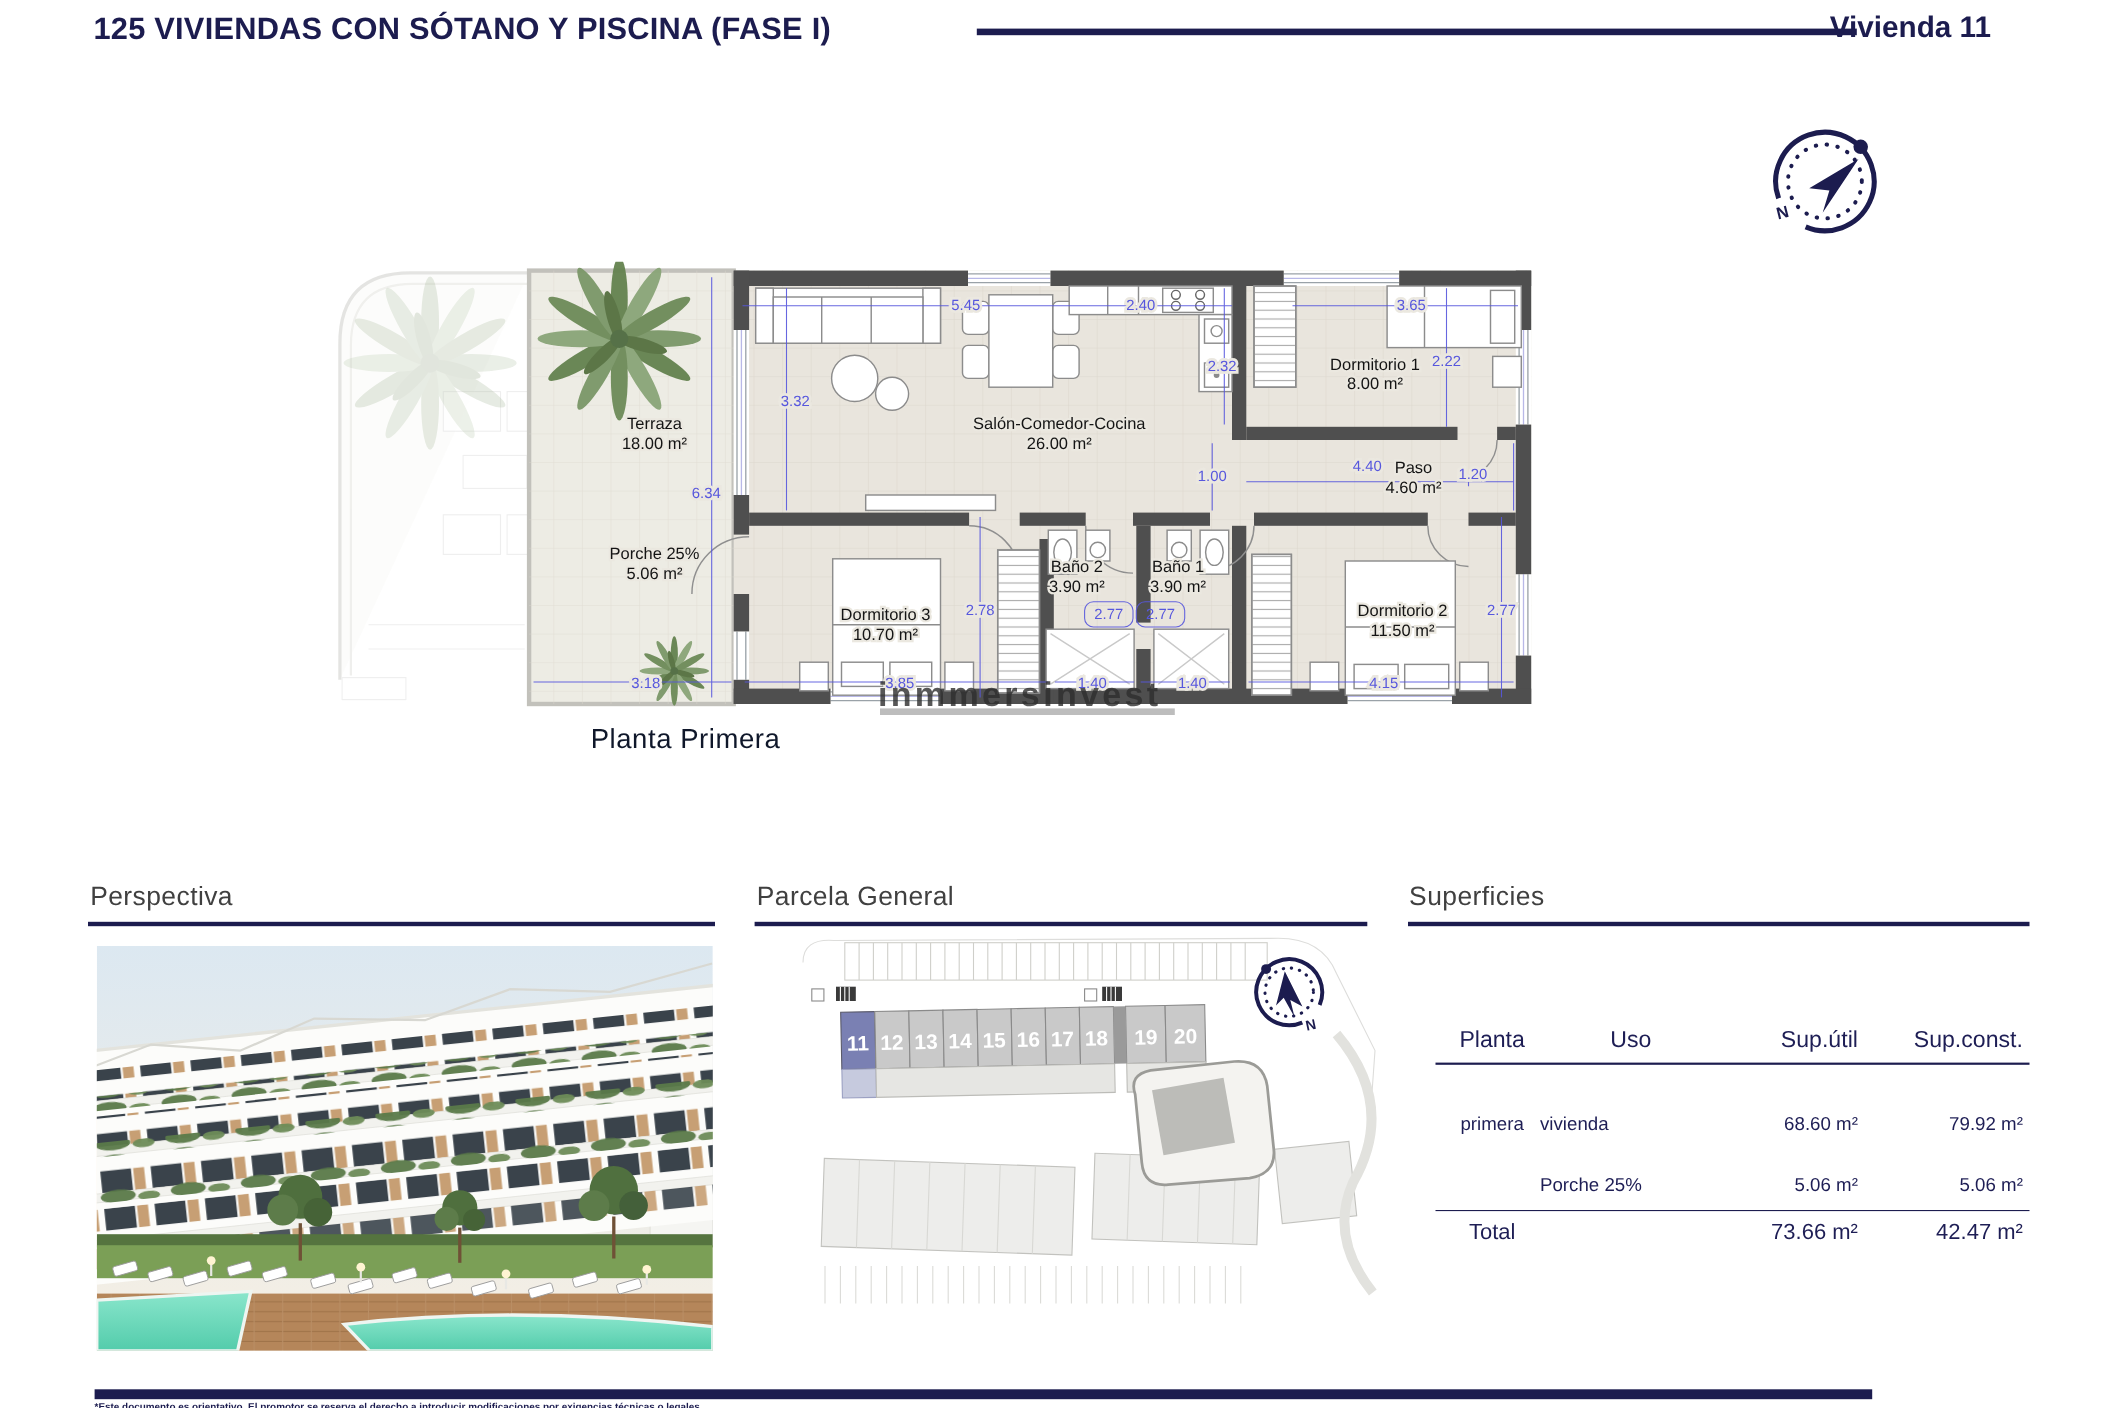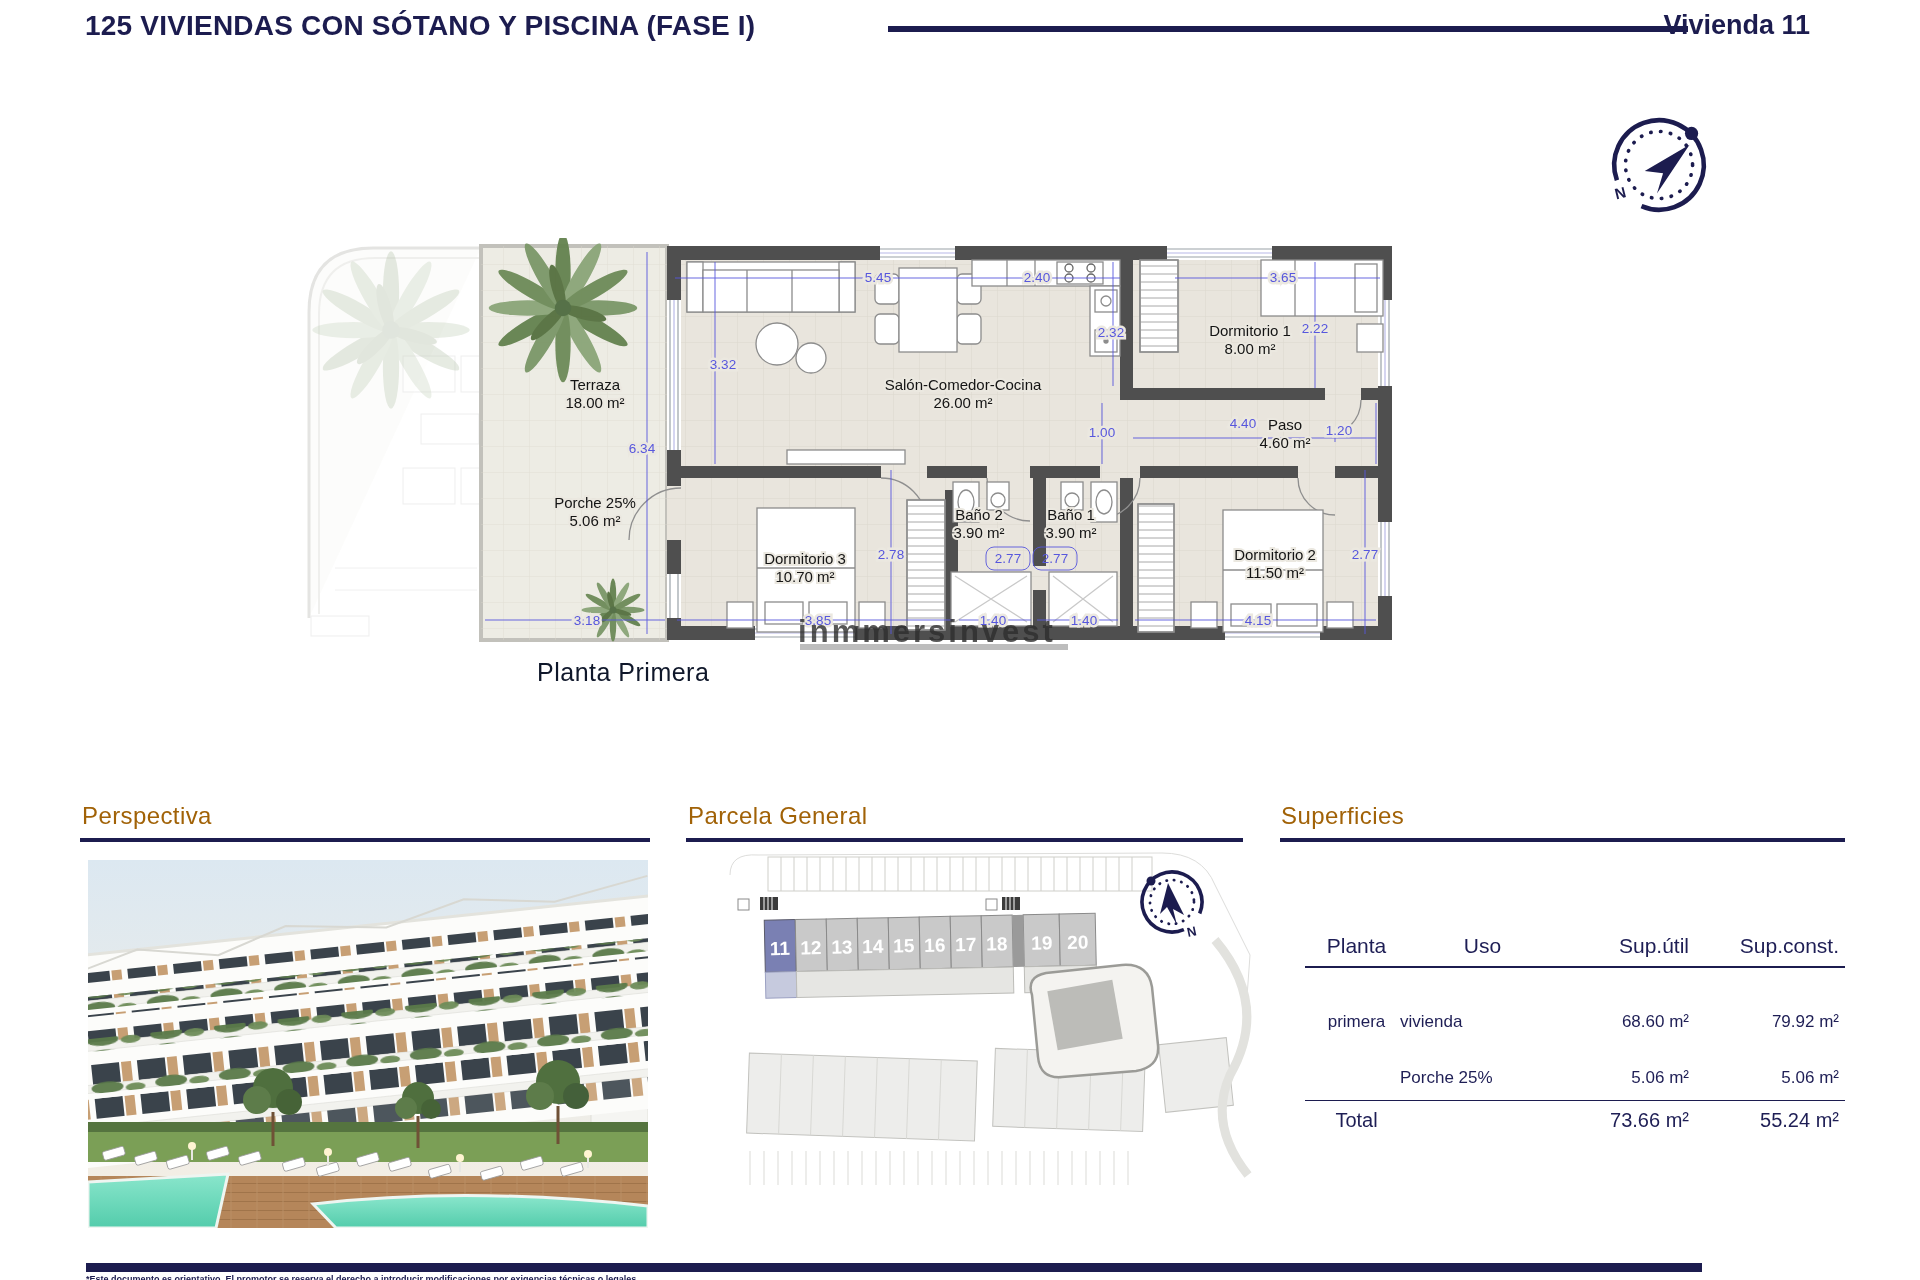--- a/index.html
+++ b/index.html
@@ -2,21 +2,21 @@
 <html><head>
 <meta charset="utf-8">
 <style>
   html,body{margin:0;padding:0;background:#ffffff;}
   .page{position:relative;width:1868px;height:1280px;overflow:hidden;background:#fff;
         font-family:"Liberation Sans",sans-serif;color:#1c1c4f;}
   .title{position:absolute;left:85px;top:10px;font-size:28px;font-weight:bold;letter-spacing:0.2px;white-space:nowrap;}
   .title-rule{position:absolute;left:888px;top:26px;width:800px;height:6px;background:#1c1c4f;}
   .unit-label{position:absolute;top:10px;right:58px;font-size:27px;font-weight:bold;}
   .plan-caption{position:absolute;left:537px;top:658px;font-size:25px;letter-spacing:0.5px;color:#0f172a;}
-  .section-head{position:absolute;font-size:24px;letter-spacing:0.4px;color:#a16207;}
+  .section-head{position:absolute;font-size:24px;letter-spacing:0.4px;color:#404040;}
   .section-rule{position:absolute;height:4px;background:#1c1c4f;}
   .sup-table{position:absolute;left:1305px;top:934px;width:540px;font-size:17px;color:#1e1e55;}
   .sup-row{display:grid;grid-template-columns:95px 165px 130px 150px;align-items:baseline;}
   .sup-head{font-size:21px;padding-bottom:8px;}
   .sup-hline{height:2px;background:#1c1c4f;margin:0 0 10px 0;}
   .sup-hline2{height:1px;background:#1c1c4f;margin:10px 0 8px 0;}
   .c1{text-align:center;padding-left:8px;}
   .c2{text-align:center;}
   .c2v{text-align:left;padding-right:14px;margin-top:33px;}
   .c3,.c4{text-align:right;padding-right:6px;}
@@ -520,20 +520,20 @@
       <div class="c1"></div>
       <div class="c2v">Porche 25%</div>
       <div class="c3">5.06 m²</div>
       <div class="c4">5.06 m²</div>
     </div>
     <div class="sup-hline2"></div>
     <div class="sup-row sup-total">
       <div class="c1">Total</div>
       <div class="c2"></div>
       <div class="c3">73.66 m²</div>
-      <div class="c4">55.24 m²</div>
+      <div class="c4">42.47 m²</div>
     </div>
   </div>
 
   <div class="footer-bar"></div>
   <div class="footer-note">*Este documento es orientativo. El promotor se reserva el derecho a introducir modificaciones por exigencias técnicas o legales.</div>
 
 </div>
 
 </body></html>

